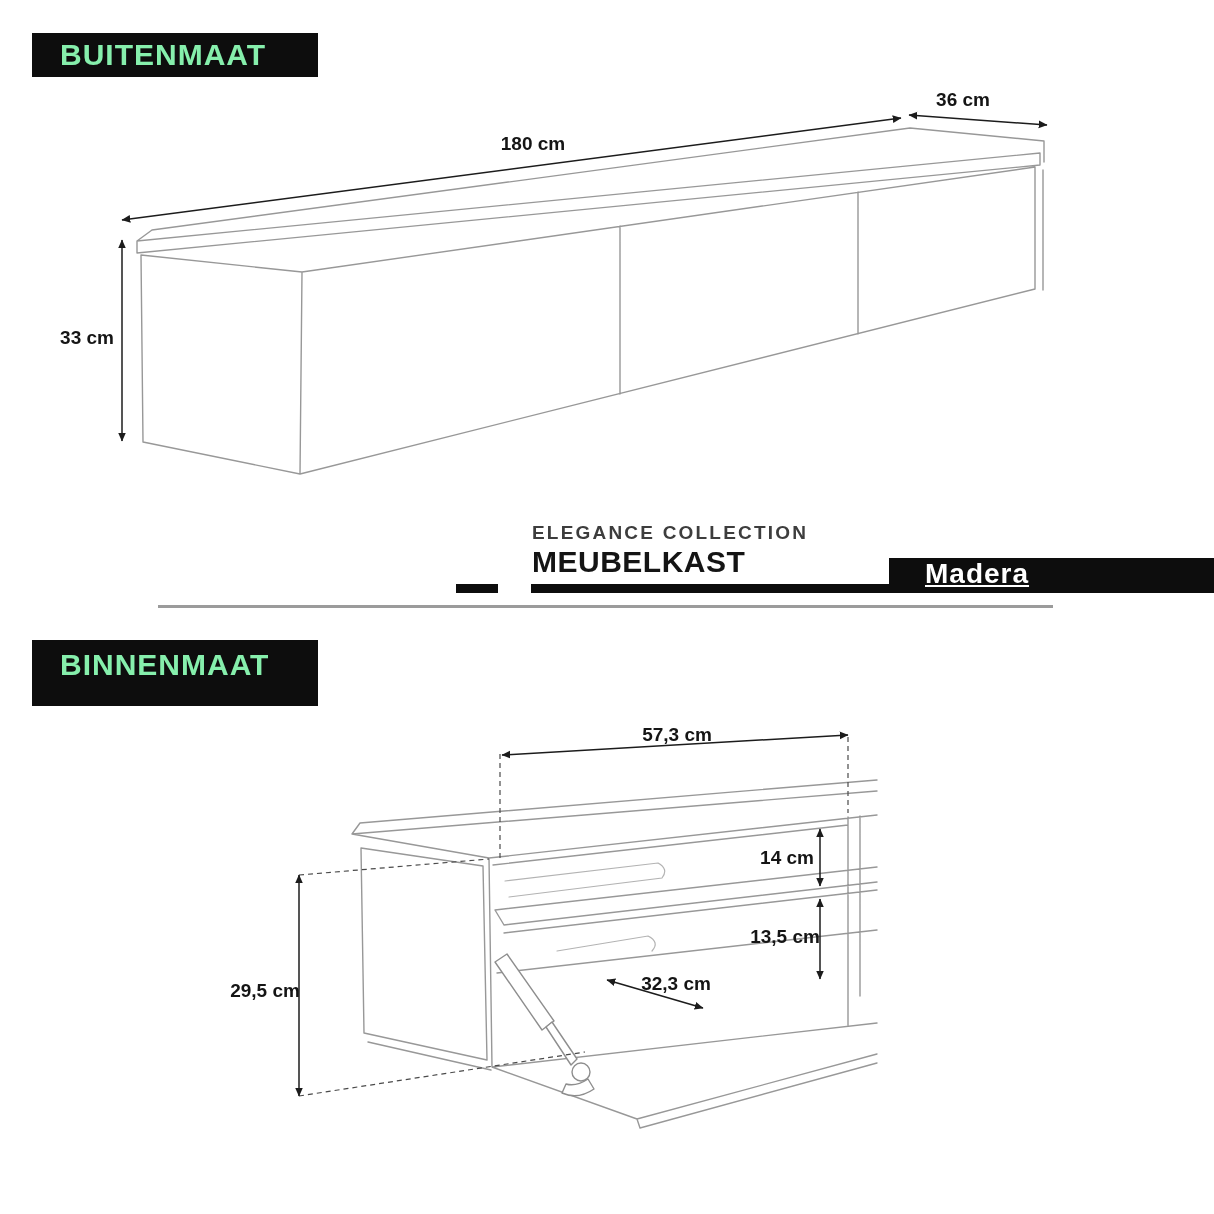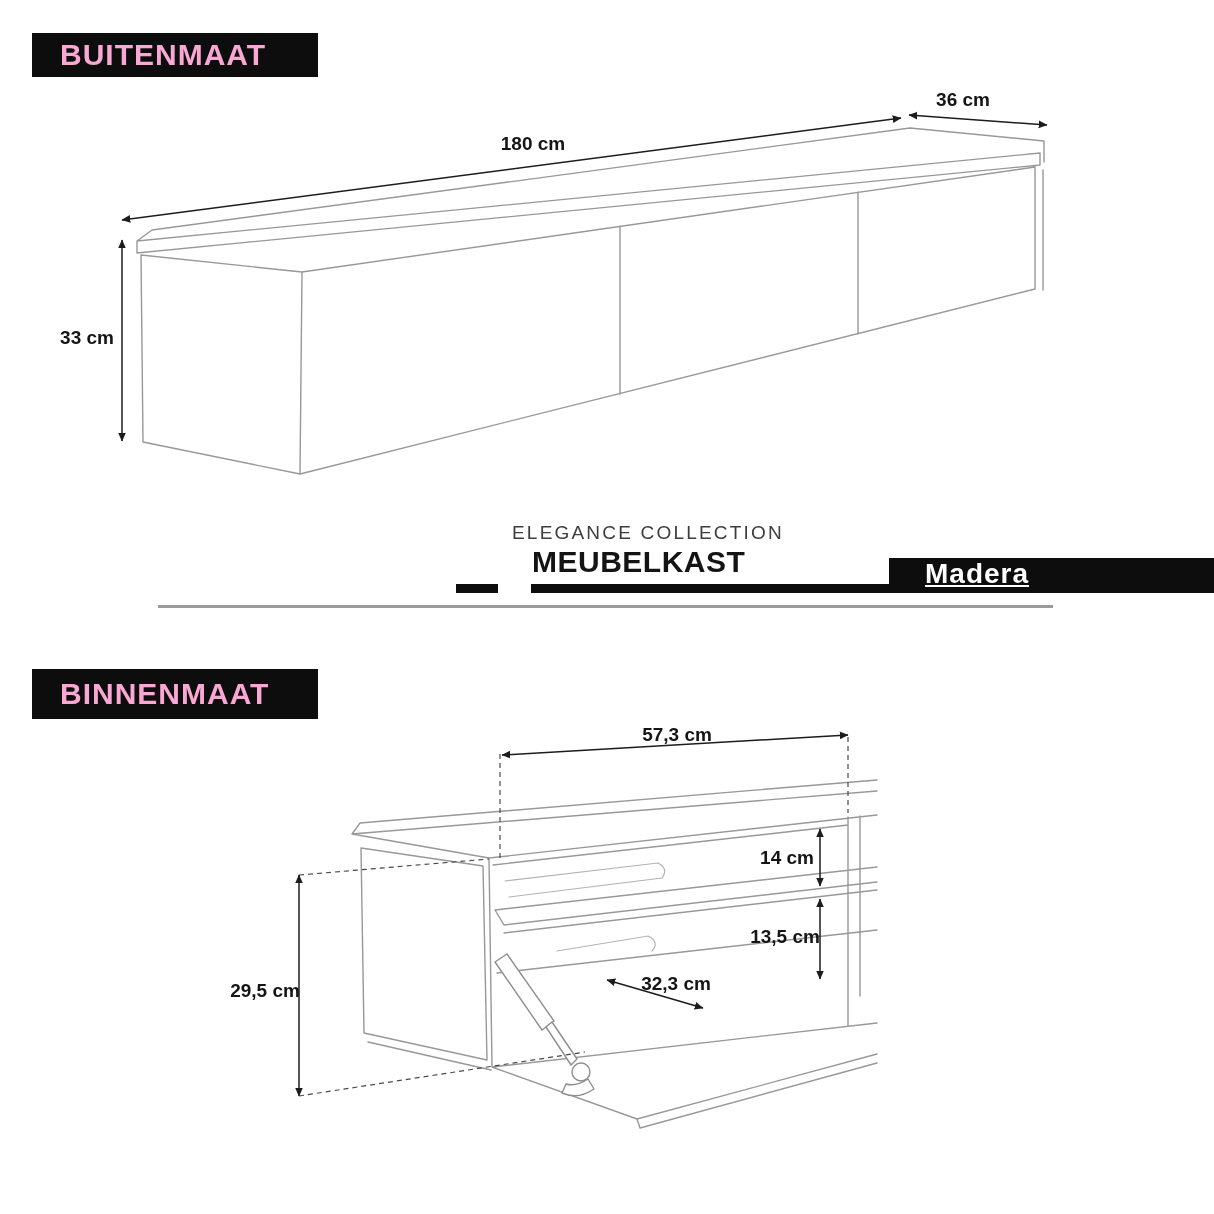--- a/index.html
+++ b/index.html
@@ -1,22 +1,22 @@
 <!DOCTYPE html>
 <html><head>
 <meta charset="utf-8">
 <style>
   html,body{margin:0;padding:0;background:#fff;}
   .page{position:relative;width:1214px;height:1214px;background:#ffffff;overflow:hidden;
         font-family:"Liberation Sans",sans-serif;}
-  .hdr{position:absolute;left:32px;width:286px;background:#0d0d0d;color:#f9a8d4;
+  .hdr{position:absolute;left:32px;width:286px;background:#0d0d0d;color:#86efac;
        font-weight:700;font-size:30px;letter-spacing:1px;padding-left:28px;box-sizing:border-box;}
   .hdr-outer{top:33px;height:44px;line-height:44px;}
-  .hdr-inner{top:669px;height:50px;line-height:50px;}
-  .collection{position:absolute;left:512px;top:522px;font-size:19px;font-weight:400;
+  .hdr-inner{top:640px;height:66px;line-height:50px;}
+  .collection{position:absolute;left:532px;top:522px;font-size:19px;font-weight:700;
               letter-spacing:2.2px;color:#3d3d3d;white-space:nowrap;}
   .product{position:absolute;left:532px;top:545px;font-size:30px;font-weight:700;
            letter-spacing:.5px;color:#141414;white-space:nowrap;}
   .mini-bar{position:absolute;left:456px;top:584px;width:42px;height:9px;background:#0d0d0d;}
   .long-bar{position:absolute;left:531px;top:584px;width:683px;height:9px;background:#0d0d0d;}
   .model-box{position:absolute;left:889px;top:558px;width:325px;height:32px;background:#0d0d0d;
              color:#fff;font-size:28px;font-weight:700;letter-spacing:1px;line-height:31px;
              padding-left:36px;box-sizing:border-box;text-decoration:underline;}
   .divider{position:absolute;left:158px;top:605px;width:895px;height:3px;background:#9b9b9b;}
   svg.draw{position:absolute;left:0;top:0;}

